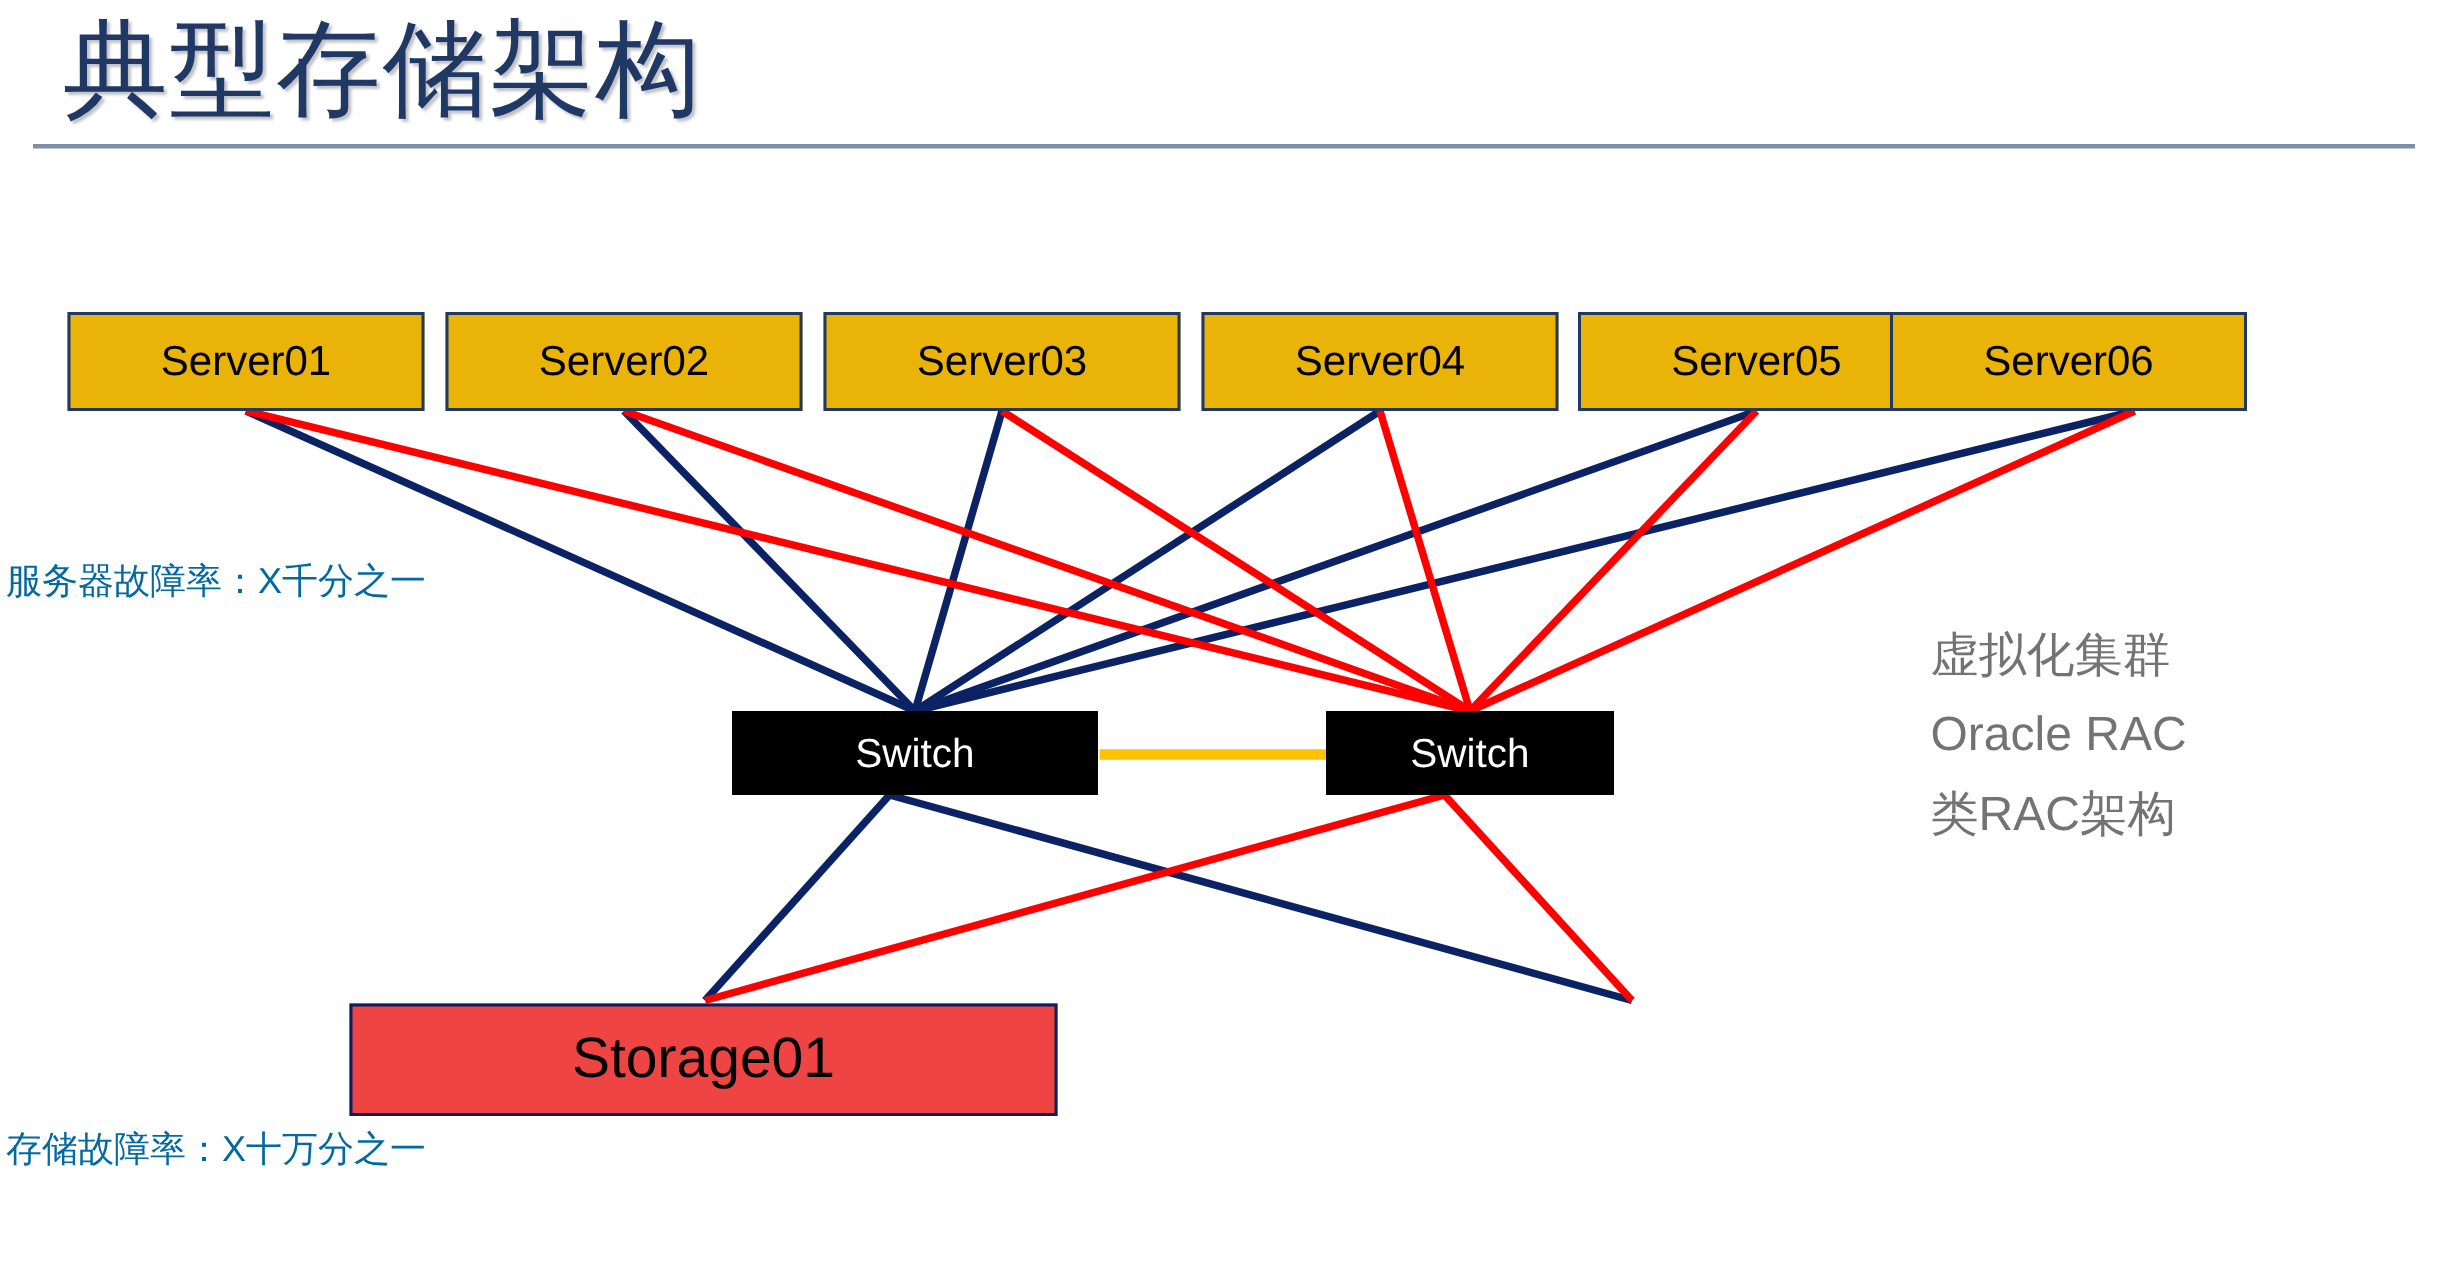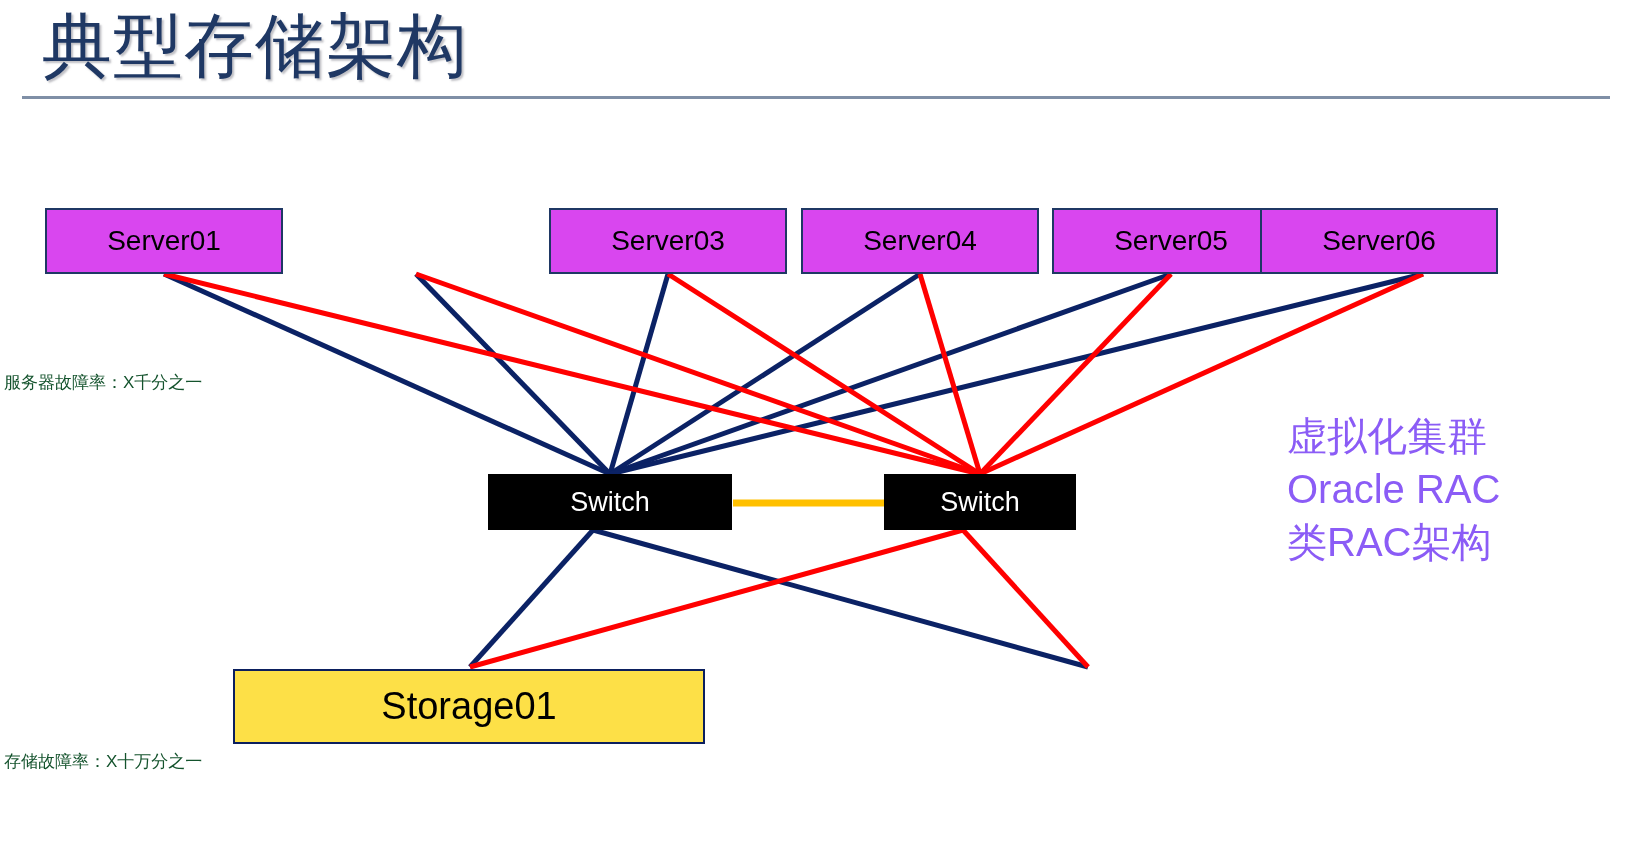--- a/index.html
+++ b/index.html
@@ -26,45 +26,45 @@
   
   svg.links{position:absolute;left:0;top:0;width:1632px;height:847px;}
 
   
   .node{
     position:absolute;box-sizing:border-box;
     display:flex;align-items:center;justify-content:center;
     white-space:nowrap;
   }
   .server{
-    background:#d946ef;border:2px solid #1F3864;
+    background:#eab308;border:2px solid #1F3864;
     color:#000;font-size:28px;
     height:66px;top:208px;
   }
   .switch{
     background:#000000;border:0;color:#FFFFFF;
     font-size:27px;height:56px;top:474px;
     text-shadow:1px 1px 1px rgba(0,0,0,.35);
   }
   .storage{
-    background:#fde047;border:2px solid #0B1F5E;
+    background:#ef4444;border:2px solid #0B1F5E;
     color:#000;font-size:38px;
     height:75px;top:669px;
   }
 
   
   .note{
-    position:absolute;color:#14532d;white-space:nowrap;font-size:17px;
+    position:absolute;color:#0369a1;white-space:nowrap;font-size:24px;
   }
   #note-server{left:4px;top:371px;}
   #note-storage{left:4px;top:750px;}
 
   .right-block{
     position:absolute;left:1287px;top:410px;
-    color:#8b5cf6;font-size:40px;line-height:53px;white-space:nowrap;
+    color:#737373;font-size:32px;line-height:53px;white-space:nowrap;
   }
   .right-block div{height:53px;}
 </style>
 </head>
 <body>
 
 <div id="slide">
 
   <div class="title">典型存储架构</div>
   <div class="title-rule"></div>
@@ -98,20 +98,23 @@
 
     <g stroke="#FF0000" stroke-width="5" fill="none">
       <line x1="963" y1="530" x2="470" y2="667"></line>
       <line x1="963" y1="530" x2="1088" y2="667"></line>
     </g>
   </svg>
 
   <div class="node server" style="left:45px;width:238px;">
     <span>Server01</span>
   </div>
+  <div class="node server" style="left:297px;width:238px;">
+    <span>Server02</span>
+  </div>
   <div class="node server" style="left:549px;width:238px;">
     <span>Server03</span>
   </div>
   <div class="node server" style="left:801px;width:238px;">
     <span>Server04</span>
   </div>
   <div class="node server" style="left:1052px;width:238px;">
     <span>Server05</span>
   </div>
   <div class="node server" style="left:1260px;width:238px;">

